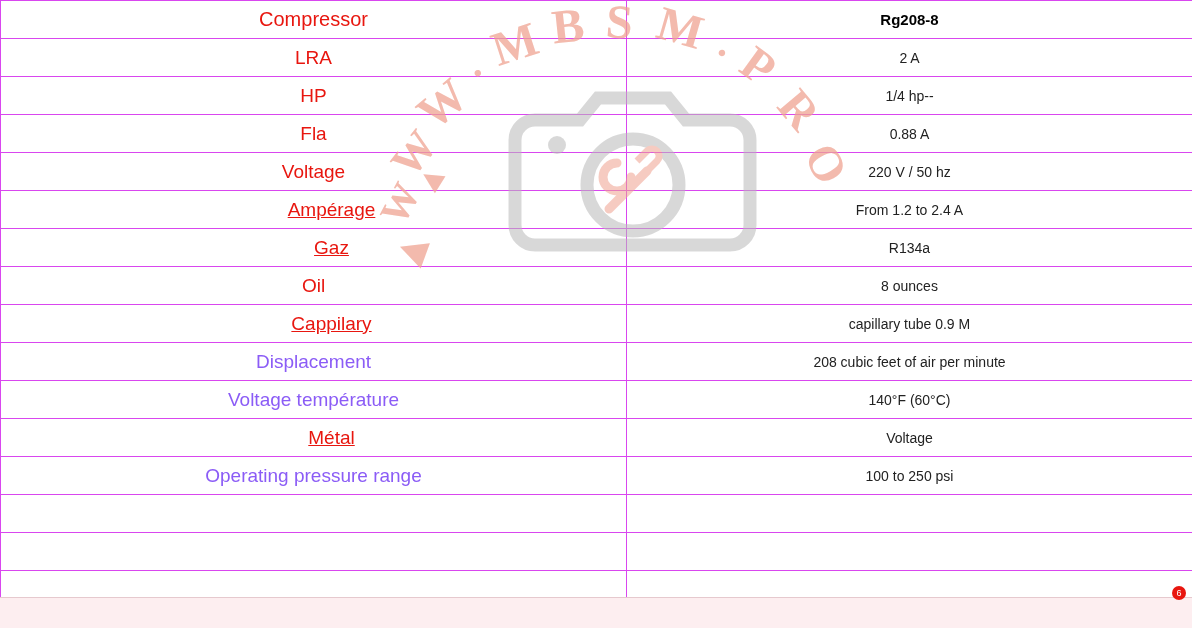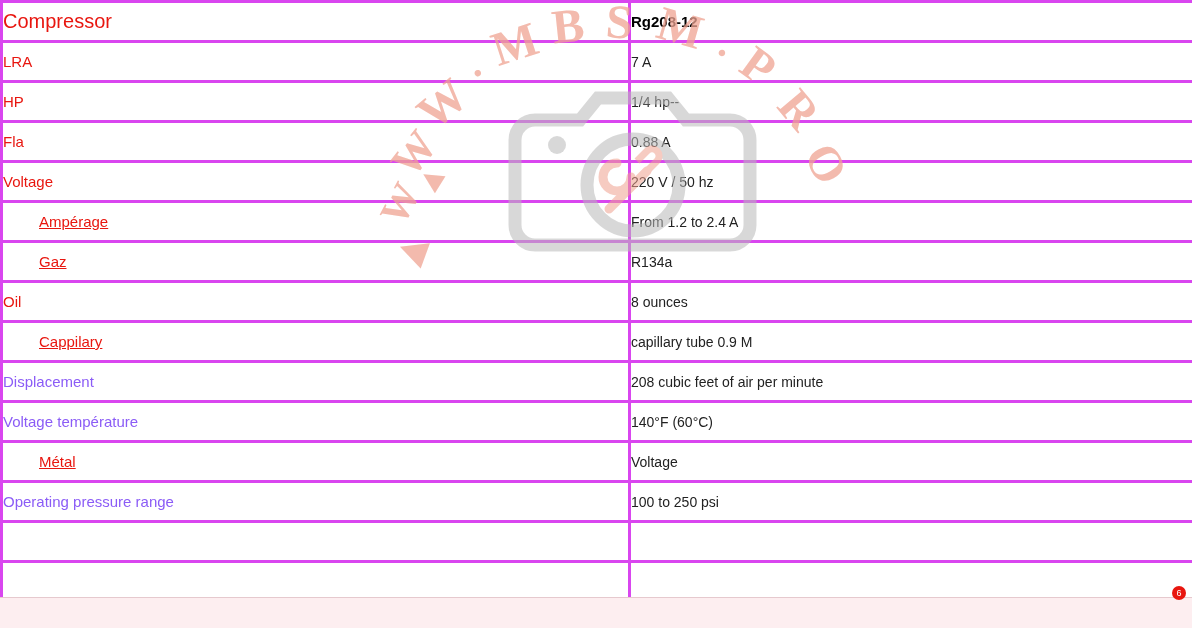--- a/index.html
+++ b/index.html
@@ -54,30 +54,30 @@
   table.spec {
     position: absolute;
     left: 0;
     top: 0;
     border-collapse: collapse;
     width: 1190px;
     table-layout: fixed;
     z-index: 2;
   }
   table.spec td {
-    border: 3px solid #d946ef;
+    border: 1px solid #d946ef;
     padding: 0;
     height: 37px;
     vertical-align: middle;
-    text-align: left;
+    text-align: center;
     background: transparent;
   }
   td.label {
     width: 625px;
-    font-size: 15px;
+    font-size: 19px;
   }
   td.value {
     width: 565px;
     font-size: 14px;
     color: #222222;
   }
   .lbl-red {
     color: #e8160f;
   }
   .lbl-black {
@@ -163,27 +163,27 @@
     </svg>
   </div>
 
   <table class="spec">
     <tbody>
       <tr class="first-row">
         <td class="label first-row">
           <span class="lbl-red">Compressor</span>
         </td>
         <td class="value first-row">
-          <span>Rg208-12</span>
+          <span>Rg208-8</span>
         </td>
       </tr>
 
       <tr>
         <td class="label"><span class="lbl-red">LRA</span></td>
-        <td class="value"><span>7 A</span></td>
+        <td class="value"><span>2 A</span></td>
       </tr>
       <tr>
         <td class="label"><span class="lbl-red">HP</span></td>
         <td class="value"><span>1/4 hp--</span></td>
       </tr>
       <tr>
         <td class="label"><span class="lbl-red">Fla</span></td>
         <td class="value"><span>0.88 A</span></td>
       </tr>
       <tr>

